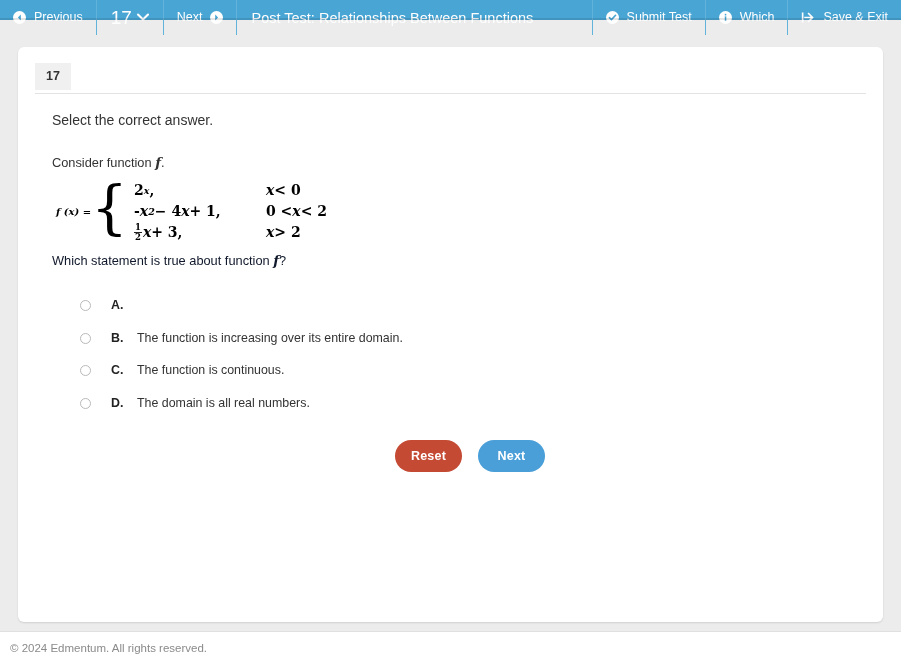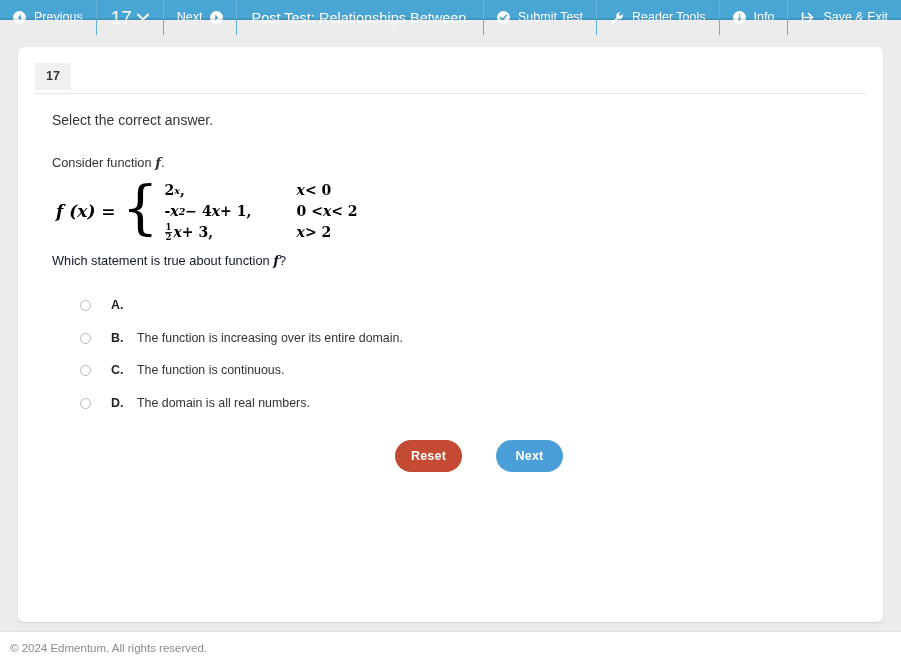--- a/index.html
+++ b/index.html
@@ -136,23 +136,23 @@
   .fn-block {
     display: flex;
     align-items: center;
     font-family: "DejaVu Serif", serif;
     margin: 4px 0 10px 4px;
     height: 62px;
   }
   .fn-lhs {
     font-style: italic;
     font-weight: bold;
-    font-size: 17px;
+    font-size: 10px;
     white-space: nowrap;
-    margin-right: 6px;
+    margin-right: 0;
   }
   .brace {
     font-size: 58px;
     line-height: 0.82;
     font-weight: 400;
     margin: 0 6px 4px 0;
     font-family: "DejaVu Serif", serif;
   }
   .fn-rows { display: flex; }
   .fn-col { display: flex; flex-direction: column; justify-content: center; }
@@ -208,21 +208,21 @@
     font-weight: bold;
     width: 26px;
     flex: 0 0 auto;
     color: #222222;
   }
   .opt-text { color: #333333; }
 
   
   .actions {
     display: flex;
-    gap: 34px;
+    gap: 16px;
     margin: 30px 0 0 343px;
   }
   .btn {
     border: none;
     border-radius: 16px;
     color: #ffffff;
     font-size: 12.5px;
     font-weight: bold;
     padding: 9px 0;
     width: 67px;
@@ -293,38 +293,30 @@
     <div class="nav-btn">
       <span class="icn">
         <svg width="13" height="13" viewBox="0 0 16 16">
             <circle cx="8" cy="8" r="8" fill="#ffffff"></circle>
             <path d="M4.2 8.2 6.7 10.6 11.8 5.3" stroke="#49a5d4" stroke-width="2" fill="none" stroke-linecap="round" stroke-linejoin="round"></path>
           </svg>
       </span>
       <span class="lbl">Submit Test</span>
     </div>
 
-    <div class="nav-btn">
-      <span class="icn">
-        <svg width="14" height="14" viewBox="0 0 16 16">
-            <path d="M11.5 1.2a4.4 4.4 0 0 0-4 6.1L1.6 13.2a1.3 1.3 0 0 0 1.9 1.8l5.8-5.9a4.4 4.4 0 0 0 5.4-5.8l-2.2 2.2-1.9-.5-.5-1.9 2.2-2.2a4.4 4.4 0 0 0-.8-.1z" fill="#ffffff"></path>
-          </svg>
-      </span>
-      <span class="lbl">Reader Tools</span>
-    </div>
 
     <div class="nav-btn">
       <span class="icn">
         <svg width="13" height="13" viewBox="0 0 16 16">
             <circle cx="8" cy="8" r="8" fill="#ffffff"></circle>
             <rect x="7.1" y="6.6" width="1.9" height="5.4" fill="#49a5d4"></rect>
             <rect x="7.1" y="3.5" width="1.9" height="2" fill="#49a5d4"></rect>
           </svg>
       </span>
-      <span class="lbl">Info</span>
+      <span class="lbl">Which</span>
     </div>
 
     <div class="nav-btn">
       <span class="icn">
         <svg width="14" height="13" viewBox="0 0 16 16">
             <path d="M7.4 3.2 11.2 7H3.4v2h7.8l-3.8 3.8 1.4 1.4L15 8 8.8 1.8z" fill="#ffffff"></path>
             <rect x="0.4" y="1.8" width="2" height="12.4" fill="#ffffff"></rect>
           </svg>
       </span>
       <span class="lbl">Save &amp; Exit</span>

